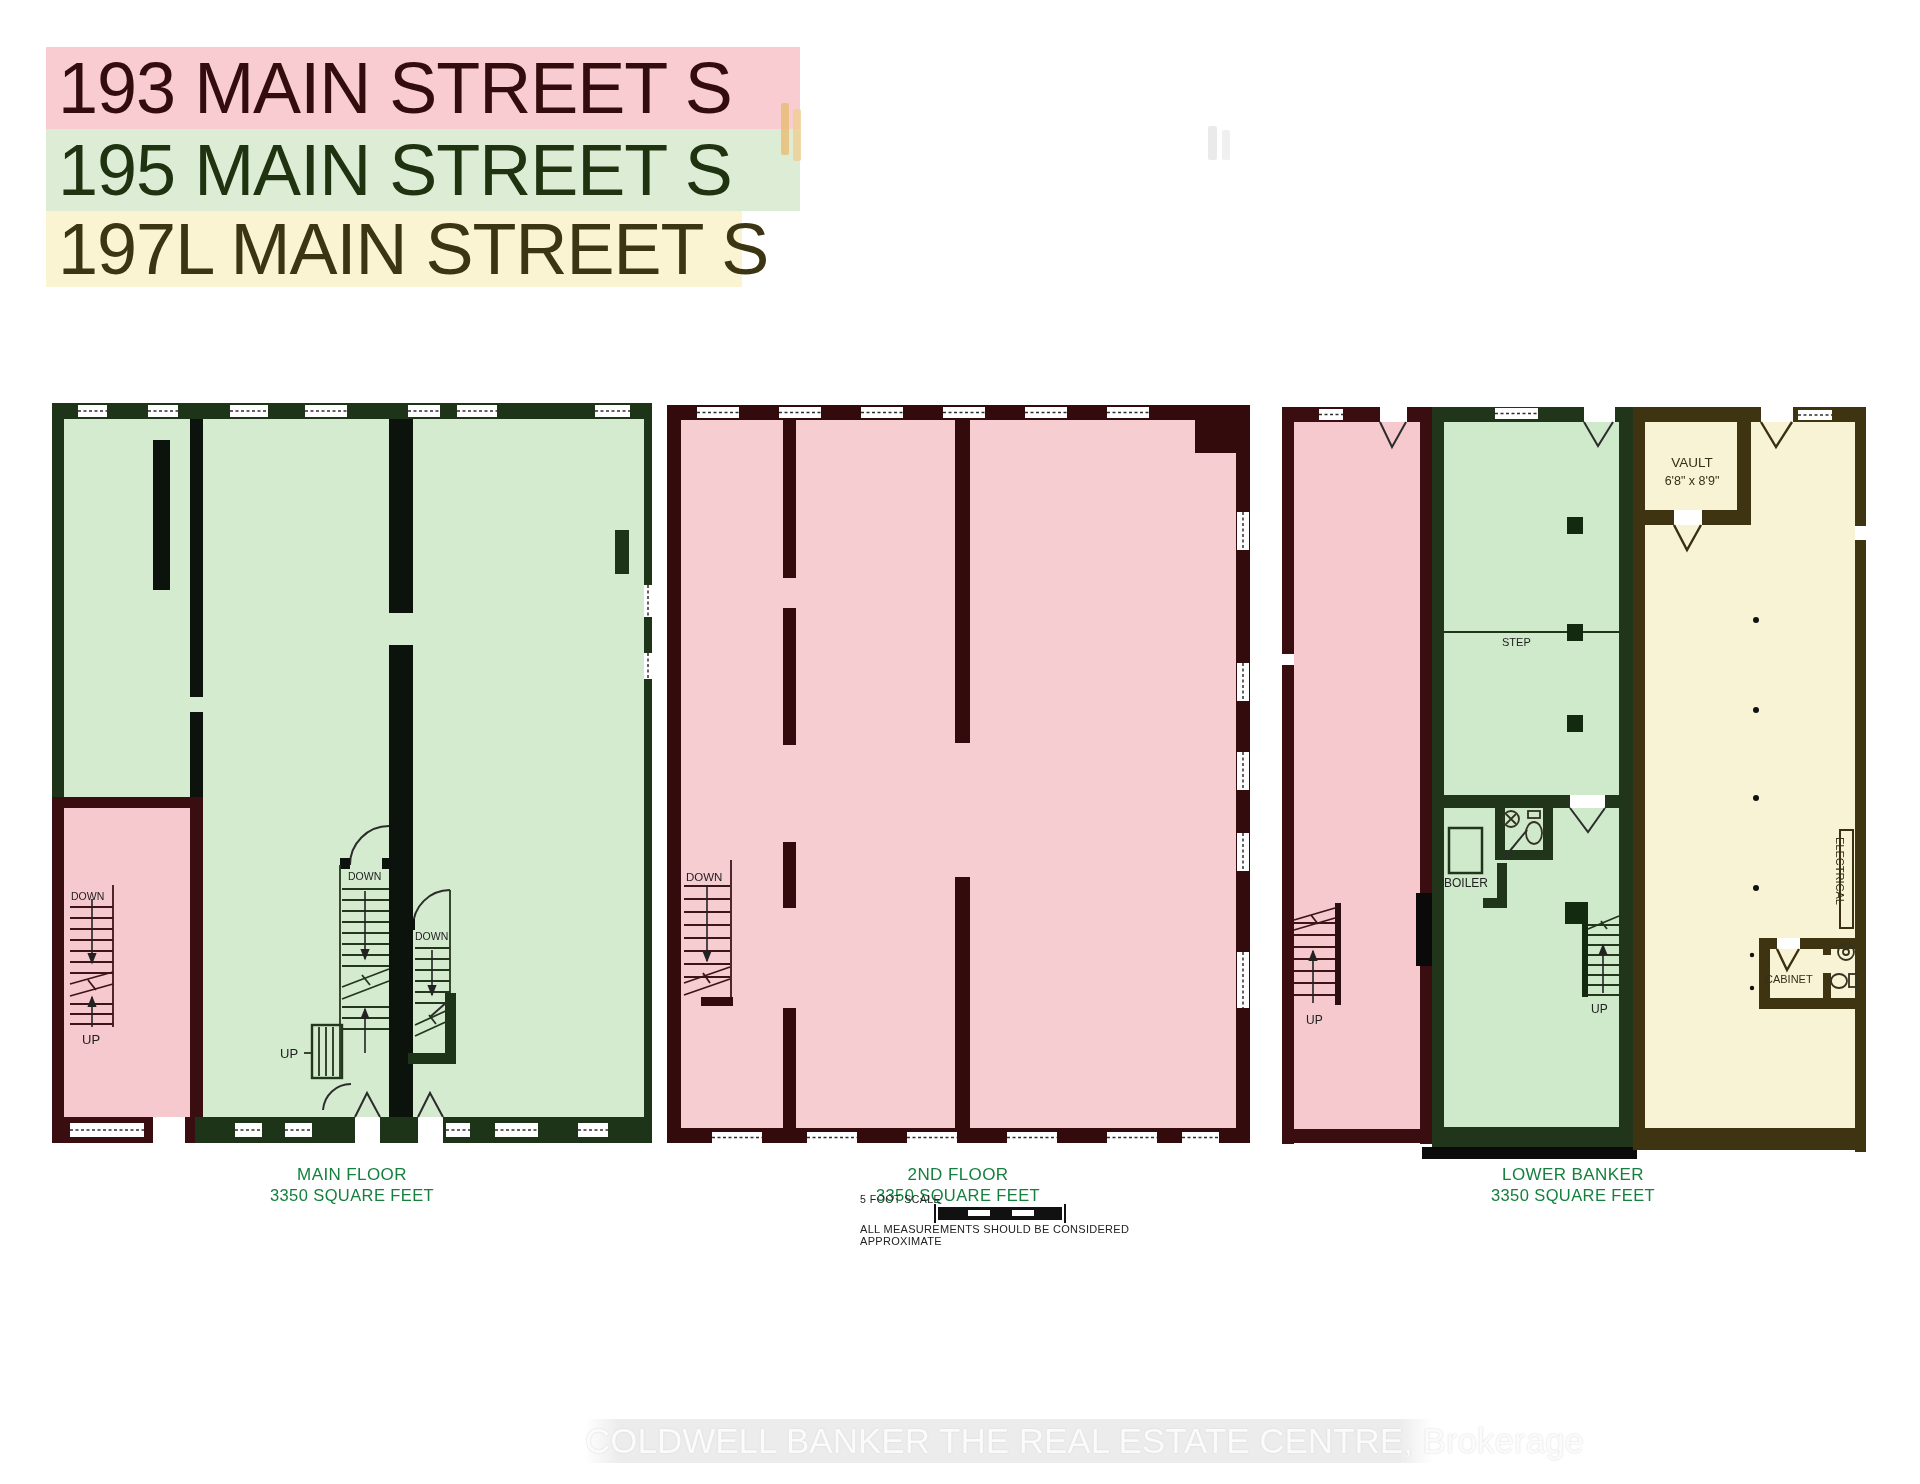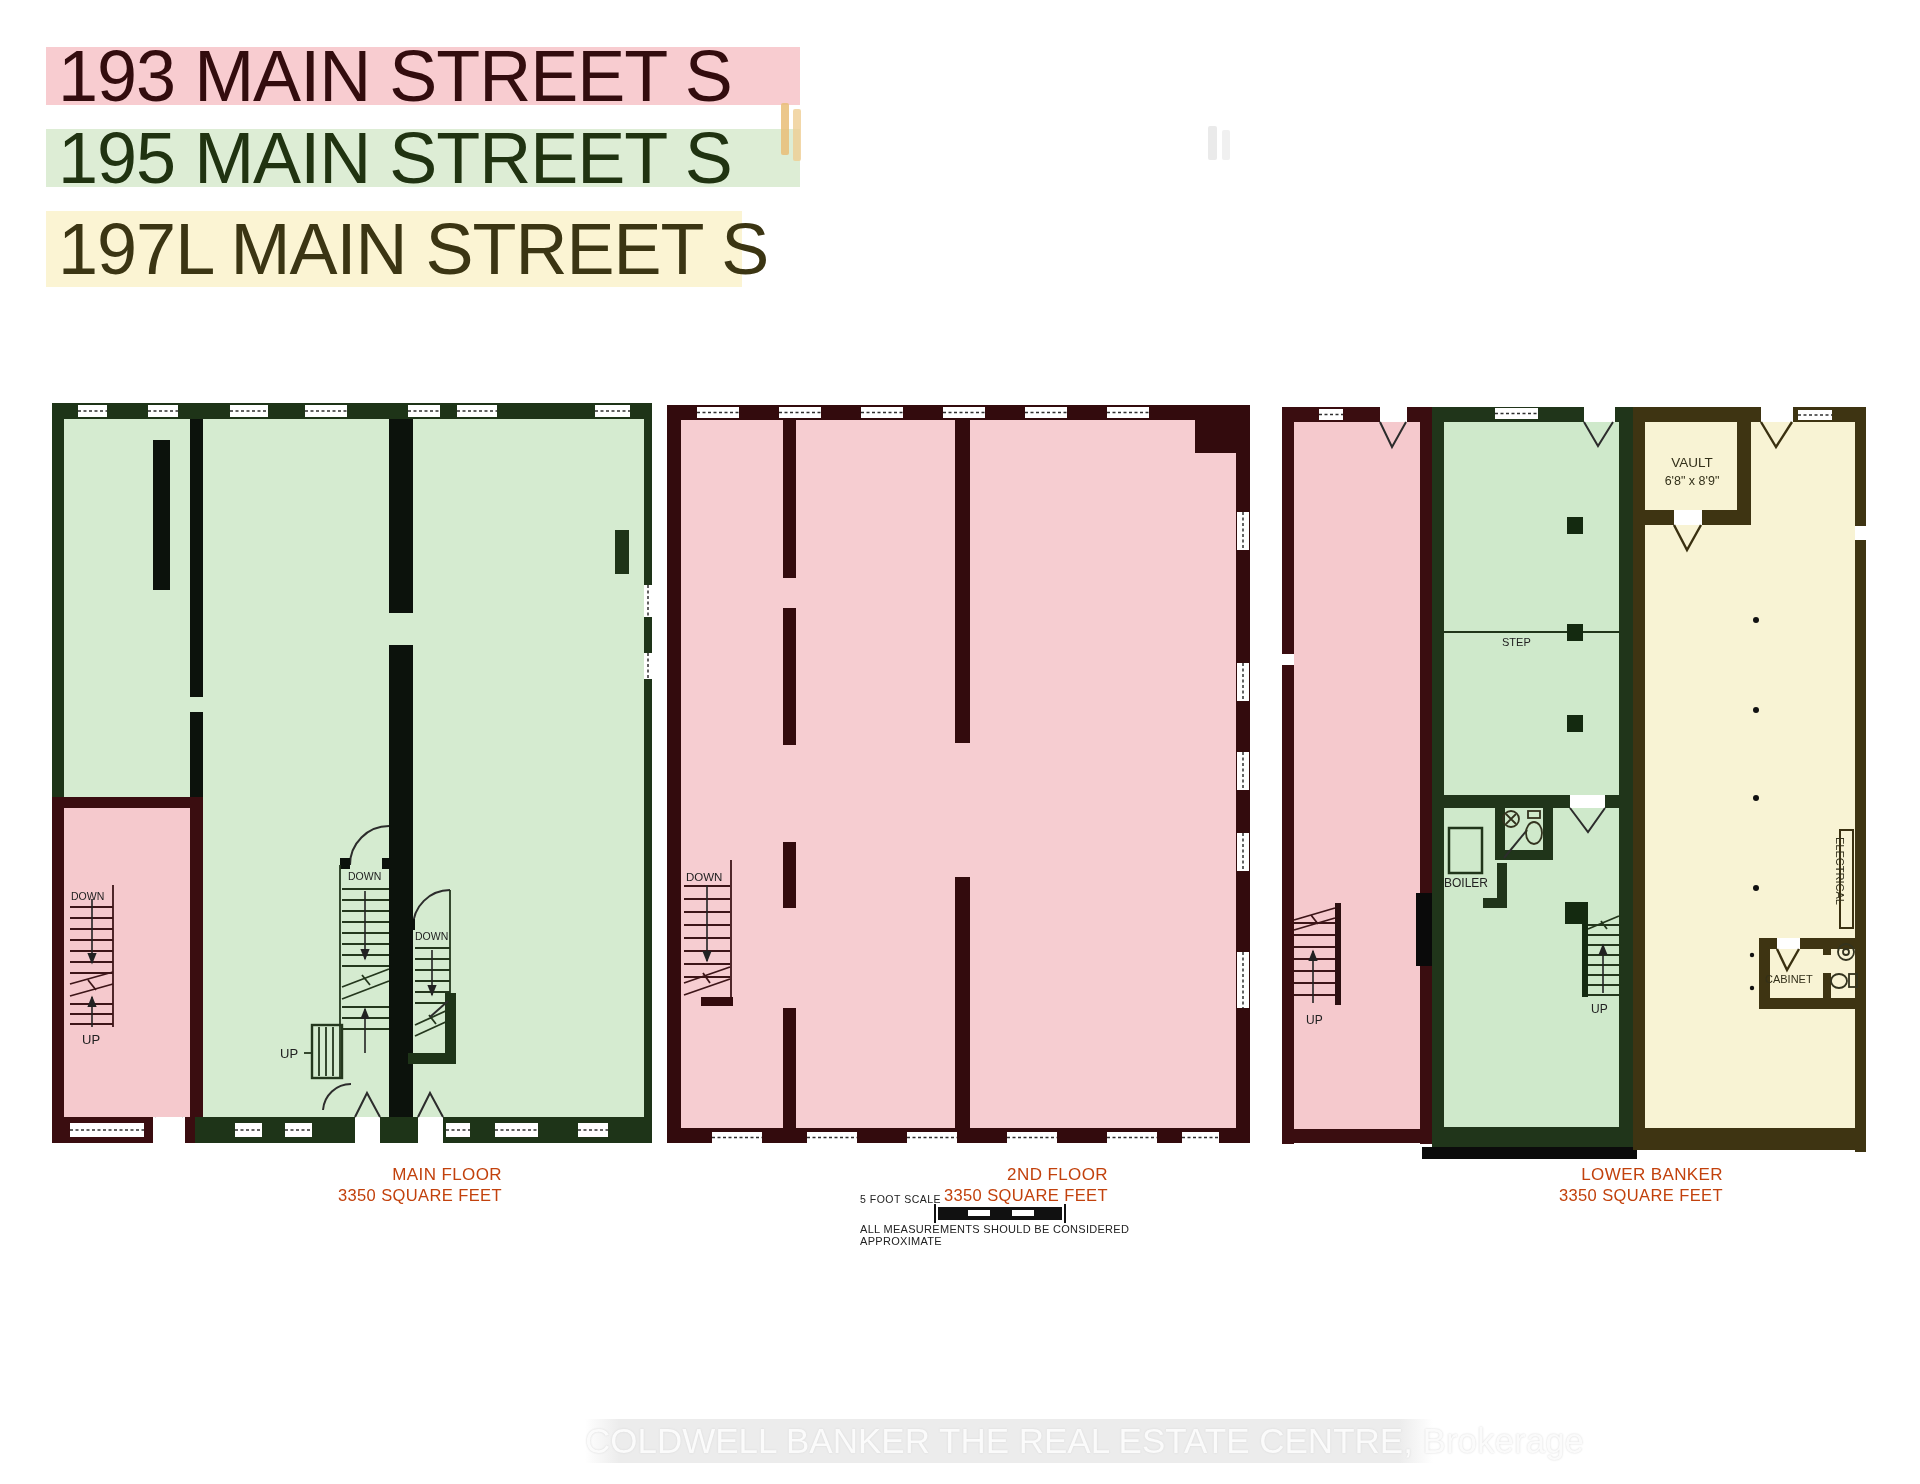--- a/index.html
+++ b/index.html
@@ -1,19 +1,19 @@
 <!DOCTYPE html>
 <html><head>
 <meta charset="utf-8">
 <style>
   html,body{margin:0;padding:0;background:#fff;}
   .page{position:relative;width:1920px;height:1484px;background:#ffffff;overflow:hidden;
         font-family:"Liberation Sans",sans-serif;}
   
-  .banner{position:absolute;left:46px;width:754px;height:58px;display:flex;align-items:center;
+  .banner{position:absolute;left:46px;width:754px;height:82px;display:flex;align-items:center;
           padding-left:12px;box-sizing:border-box;font-size:72px;letter-spacing:-1px;
           white-space:nowrap;font-weight:normal;}
   .banner-193{top:47px;background:#f8ccd0;color:#330c0e;}
   .banner-195{top:129px;background:#ddedd5;color:#203311;}
   .banner-197{top:211px;height:76px;background:#fbf4d3;color:#3b3513;width:696px;}
   .smudge{position:absolute;border-radius:2px;}
   .smudge.orange1{left:781px;top:103px;width:8px;height:52px;background:#e9bd77;opacity:.85;}
   .smudge.orange2{left:793px;top:109px;width:8px;height:52px;background:#efcd92;opacity:.8;}
   .smudge.gray1{left:1208px;top:126px;width:9px;height:34px;background:#dcdcdc;opacity:.6;}
   .smudge.gray2{left:1222px;top:130px;width:8px;height:30px;background:#e3e3e3;opacity:.55;}
@@ -29,21 +29,21 @@
   .wl{stroke:#2f2f2f;stroke-width:1.5;stroke-dasharray:3 2.5;fill:none}
   .tr-g{stroke:#24371d;stroke-width:1.8;fill:none}
   .tr-m{stroke:#3d1518;stroke-width:1.8;fill:none}
   .door{stroke:#2c2c2c;stroke-width:2;fill:none}
   .door-o{stroke:#3a3010;stroke-width:2.4;fill:none}
   .fx{stroke:#33331f;stroke-width:1.8;fill:none}
   .arrow{stroke:#222;stroke-width:1.6;fill:none}
   .lbl{font-family:"Liberation Sans",sans-serif;fill:#222222}
   .lbl-o{font-family:"Liberation Sans",sans-serif;fill:#33301a}
   
-  .plan-label{position:absolute;top:1164px;width:300px;text-align:right;color:#c2410c;
+  .plan-label{position:absolute;top:1164px;width:300px;text-align:center;color:#15803d;
               font-size:17px;line-height:21px;letter-spacing:.4px;}
   .plan-label .area{font-size:16.5px;}
   .lab1{left:202px;} .lab2{left:808px;} .lab3{left:1423px;}
   
   .scale{position:absolute;left:860px;top:1193px;width:280px;text-align:left;color:#222;}
   .scale-title{font-size:10.5px;letter-spacing:.5px;}
   .scale-bar{position:relative;margin:2px auto 3px auto;width:120px;height:13px;background:#111;
              border-left:2px solid #111;border-right:2px solid #111;}
   .scale-bar::before{content:"";position:absolute;left:-6px;top:-3px;width:2px;height:19px;background:#111;}
   .scale-bar::after{content:"";position:absolute;right:-6px;top:-3px;width:2px;height:19px;background:#111;}

